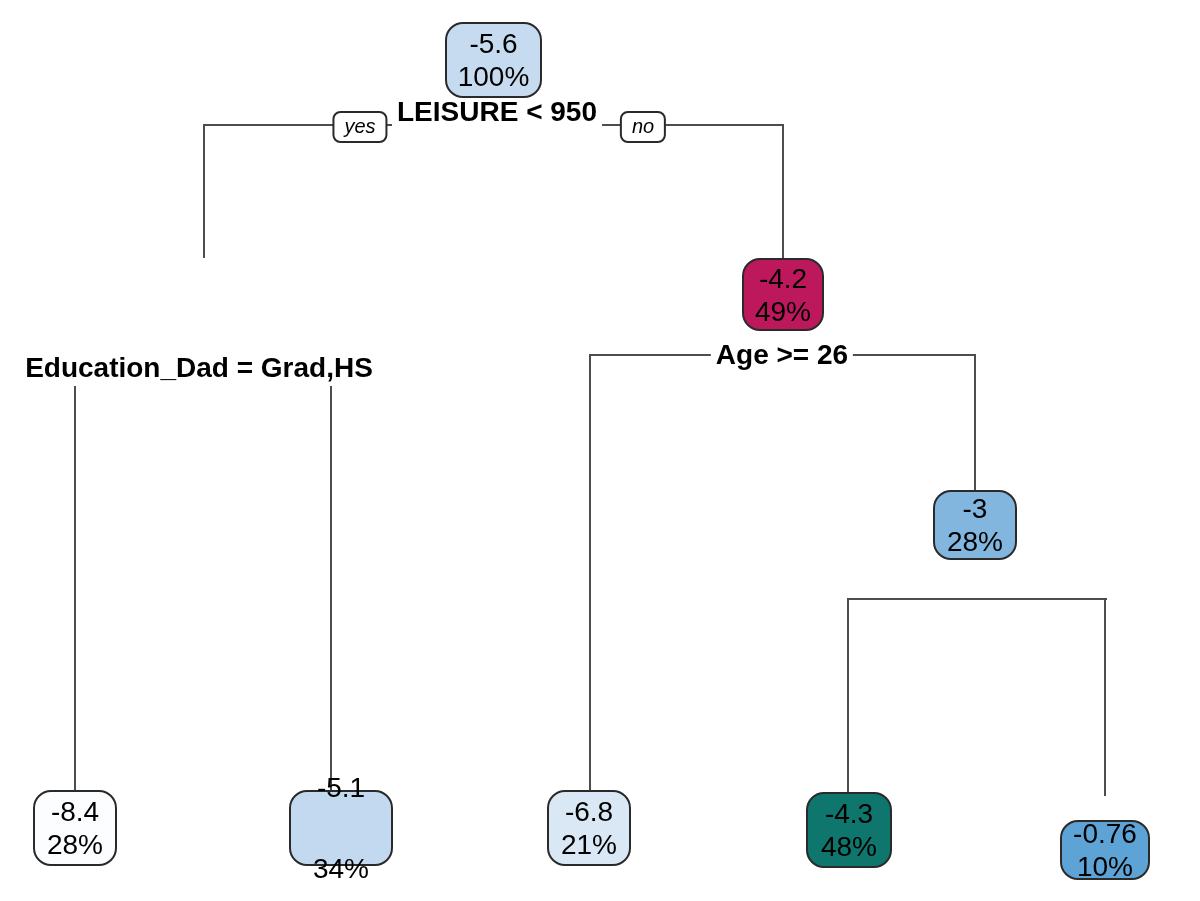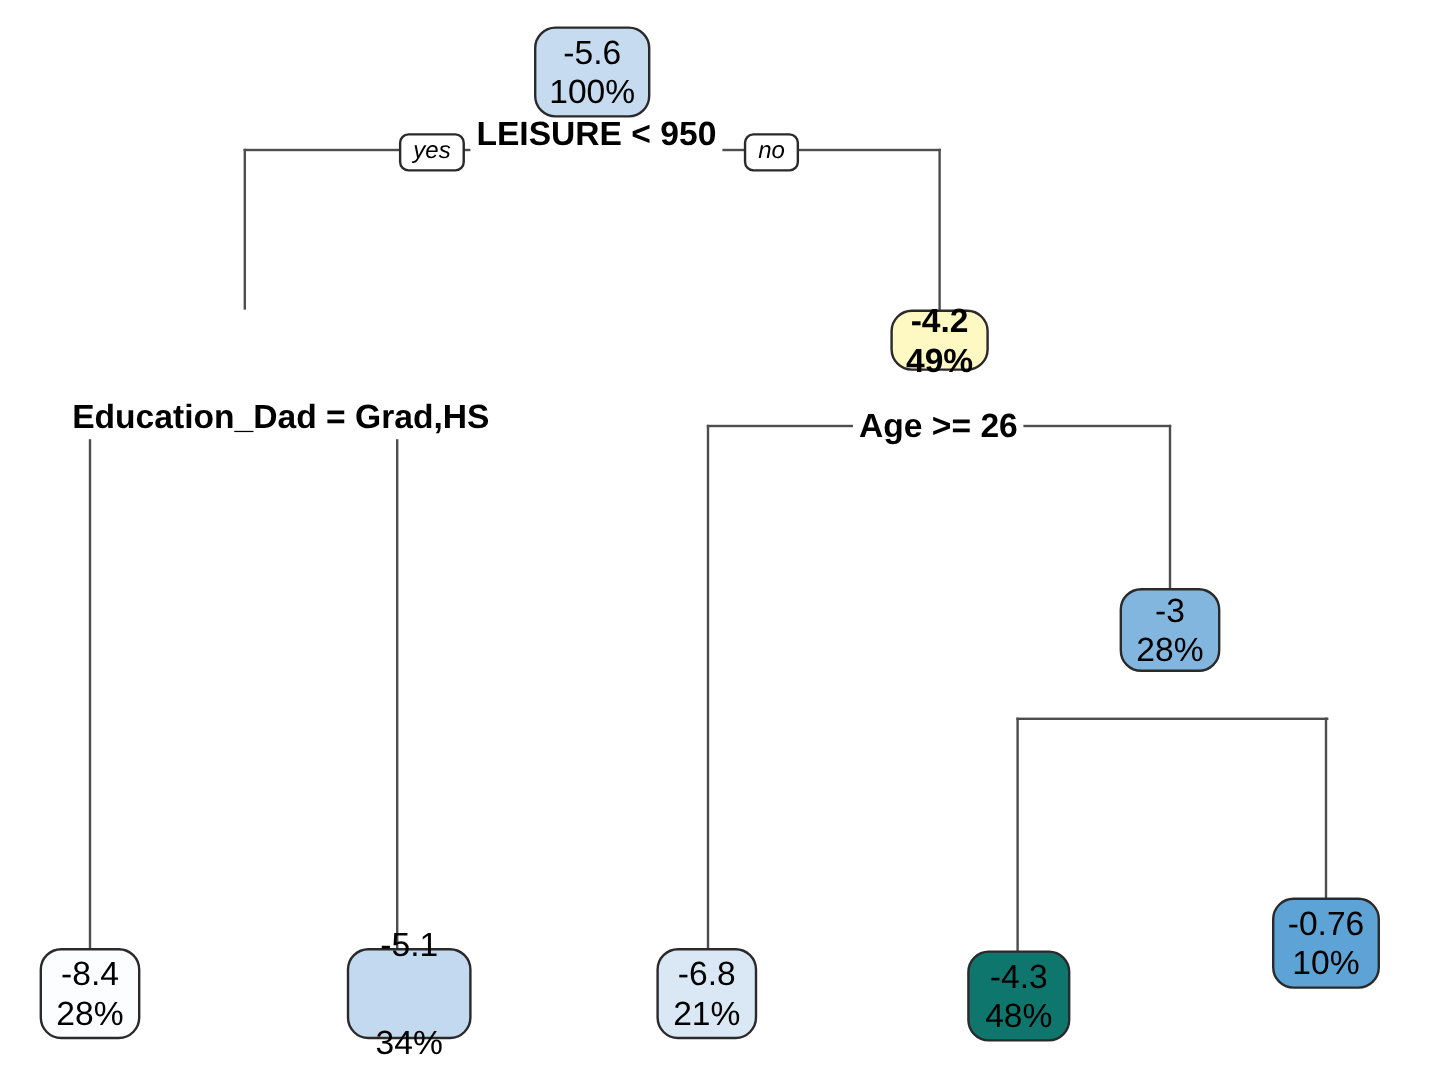--- a/index.html
+++ b/index.html
@@ -86,32 +86,32 @@
   <div class="line" style="left:974px;top:354px;width:2px;height:140px;"></div>
 
   <div class="line" style="left:847px;top:598px;width:260px;height:2px;"></div>
   <div class="line" style="left:847px;top:598px;width:2px;height:198px;"></div>
   <div class="line" style="left:1104px;top:598px;width:2px;height:198px;"></div>
 
   <div class="split-label" style="left:497px;top:112px;">LEISURE &lt; 950</div>
   <div class="yn-box" style="left:348px;top:127px;">yes</div>
   <div class="yn-box" style="left:631px;top:127px;">no</div>
 
-  <div class="split-label" style="left:199px;top:348px;margin-left:35px;">Education_Dad = Grad,HS</div>
+  <div class="split-label" style="left:199px;top:368px;">Education_Dad = Grad,HS</div>
 
   <div class="split-label" style="left:782px;top:355px;">Age &gt;= 26</div>
 
 
   <div class="node" style="left: 445px; top: 22px; width: 97px; height: 76px; background: rgb(198, 219, 240);">
     <span>-5.6</span>
     <span>100%</span>
   </div>
 
 
-  <div class="node" style="left: 742px; top: 258px; width: 82px; height: 51px; background: #fef9c3; font-weight: bold;">
+  <div class="node" style="left: 742px; top: 258px; width: 82px; height: 73px; background: #be185d;">
     <span>-4.2</span>
     <span>49%</span>
   </div>
 
   <div class="node" style="left: 933px; top: 490px; width: 84px; height: 70px; background: rgb(130, 182, 222);">
     <span>-3</span>
     <span>28%</span>
   </div>
 
   <div class="node" style="left: 33px; top: 790px; width: 84px; height: 76px; background: rgb(251, 253, 255);">
@@ -127,18 +127,18 @@
   <div class="node" style="left: 547px; top: 790px; width: 84px; height: 76px; background: rgb(218, 232, 246);">
     <span>-6.8</span>
     <span>21%</span>
   </div>
 
   <div class="node" style="left: 806px; top: 792px; width: 86px; height: 76px; background: #0f766e;">
     <span>-4.3</span>
     <span>48%</span>
   </div>
 
-  <div class="node" style="left: 1060px; top: 748px; width: 90px; height: 76px; background: rgb(93, 163, 213);">
+  <div class="node" style="left: 1060px; top: 820px; width: 90px; height: 60px; background: rgb(93, 163, 213);">
     <span>-0.76</span>
     <span>10%</span>
   </div>
 
 </div>
 
 </body></html>

